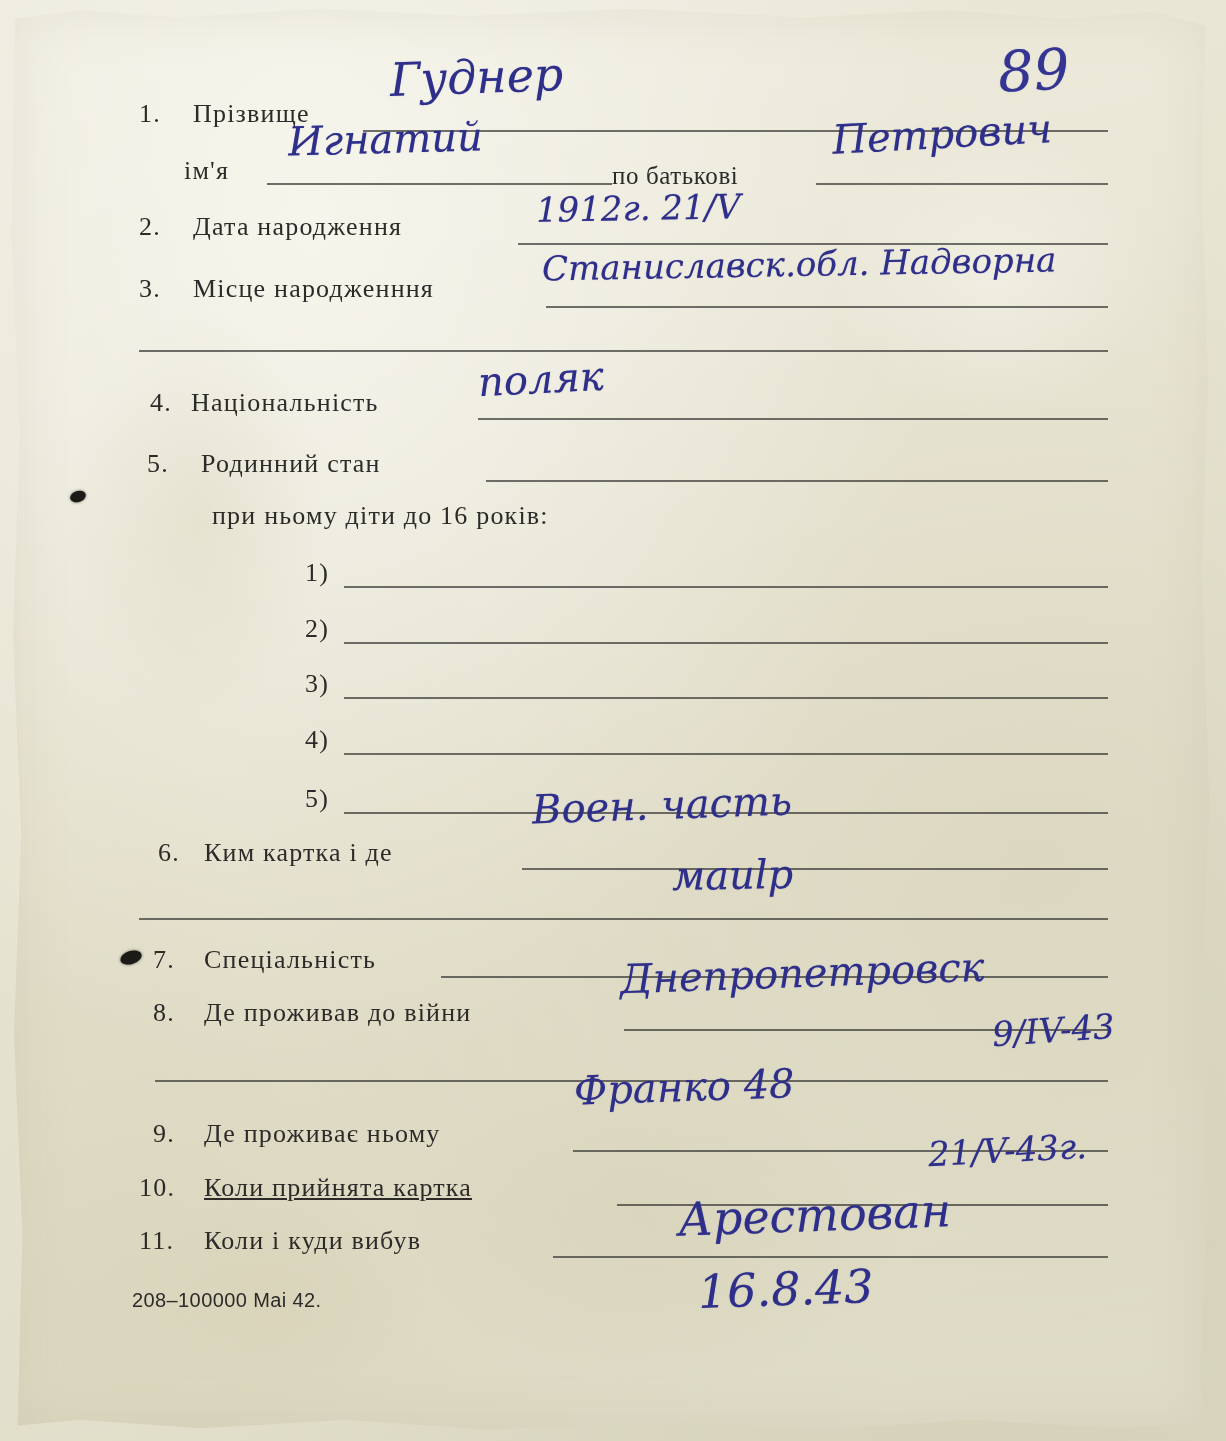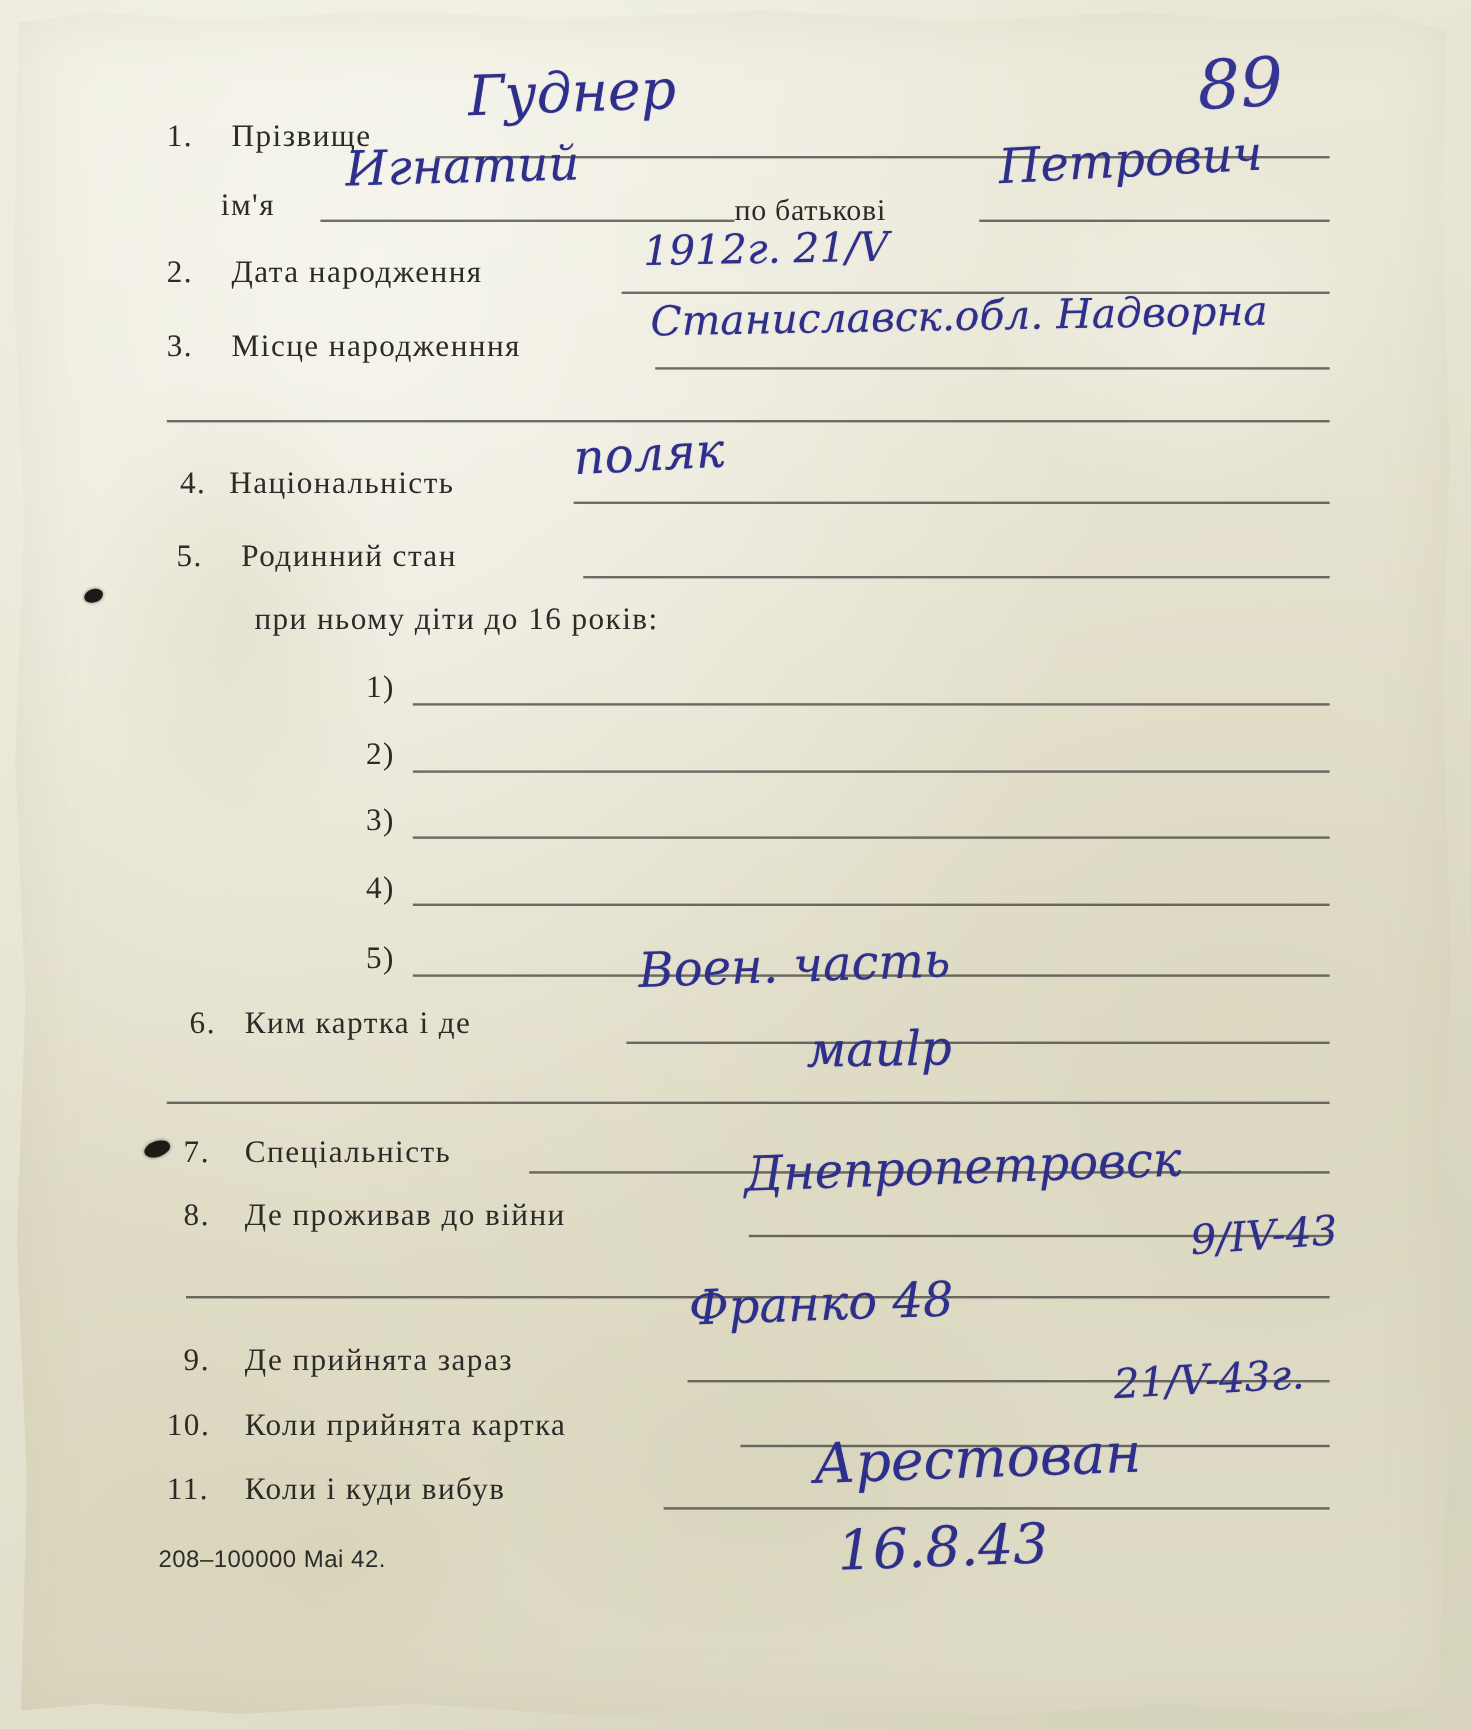--- a/index.html
+++ b/index.html
@@ -171,26 +171,26 @@
     <div class="rule" style="left:433px; top:970px; width:667px;"></div>
 
     <div class="typed" style="left:145px; top:992px;">8.</div>
     <div class="typed" style="left:196px; top:992px;">Де проживав до війни</div>
     <div class="rule" style="left:616px; top:1023px; width:484px;"></div>
     <div class="rule" style="left:147px; top:1074px; width:953px;"></div>
     <div class="hand h-lg" style="left:612px; top:944px; transform:rotate(-2deg);">Днепропетровск</div>
     <div class="hand h-md" style="left:984px; top:1004px; transform:rotate(-4deg);">9/IV-43</div>
 
     <div class="typed" style="left:145px; top:1113px;">9.</div>
-    <div class="typed" style="left:196px; top:1113px;">Де прийнята зараз</div>
+    <div class="typed" style="left:196px; top:1113px;">Де проживає ньому</div>
     <div class="rule" style="left:565px; top:1144px; width:535px;"></div>
     <div class="hand h-lg" style="left:566px; top:1058px; transform:rotate(-2deg);">Франко 48</div>
 
     <div class="typed" style="left:131px; top:1167px;">10.</div>
-    <div class="typed" style="left:196px; top:1167px;">Коли прийнята картка</div>
+    <div class="typed" style="left:196px; top:1167px;text-decoration:underline;">Коли прийнята картка</div>
     <div class="rule" style="left:609px; top:1198px; width:491px;"></div>
     <div class="hand h-md" style="left:920px; top:1124px; transform:rotate(-3deg);">21/V-43г.</div>
 
     <div class="typed" style="left:131px; top:1220px;">11.</div>
     <div class="typed" style="left:196px; top:1220px;">Коли і куди вибув</div>
     <div class="rule" style="left:545px; top:1250px; width:555px;"></div>
     <div class="hand h-xl" style="left:670px; top:1182px; transform:rotate(-2deg);">Арестован</div>
     <div class="hand h-xl" style="left:690px; top:1256px; transform:rotate(-2deg);">16.8.43</div>
 
     <div class="typed foot" style="left:124px; top:1283px;">208–100000 Mai 42.</div>

